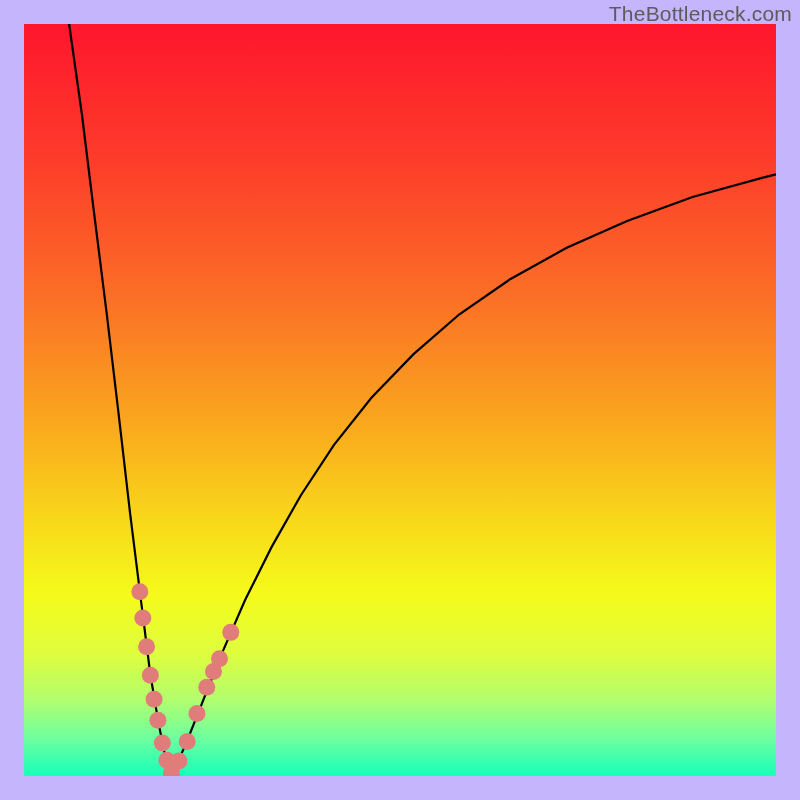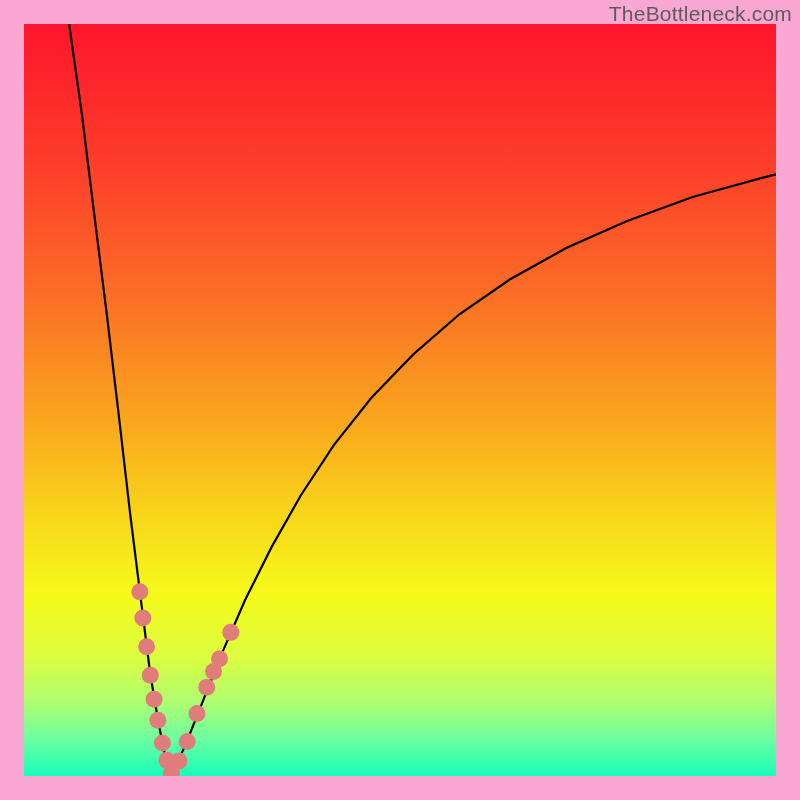--- a/index.html
+++ b/index.html
@@ -10,21 +10,21 @@
     overflow: hidden;
     background: #000;
     font-family: Arial, Helvetica, sans-serif;
   }
   .frame {
     position: absolute;
     top: 0;
     left: 0;
     width: 800px;
     height: 800px;
-    background: #f9a8d4;
+    background: #c4b5fd;
     text-align: right;
   }
   .plot-area {
     position: absolute;
     top: 24px;
     left: 24px;
     width: 752px;
     height: 752px;
   }
   .gradient {

